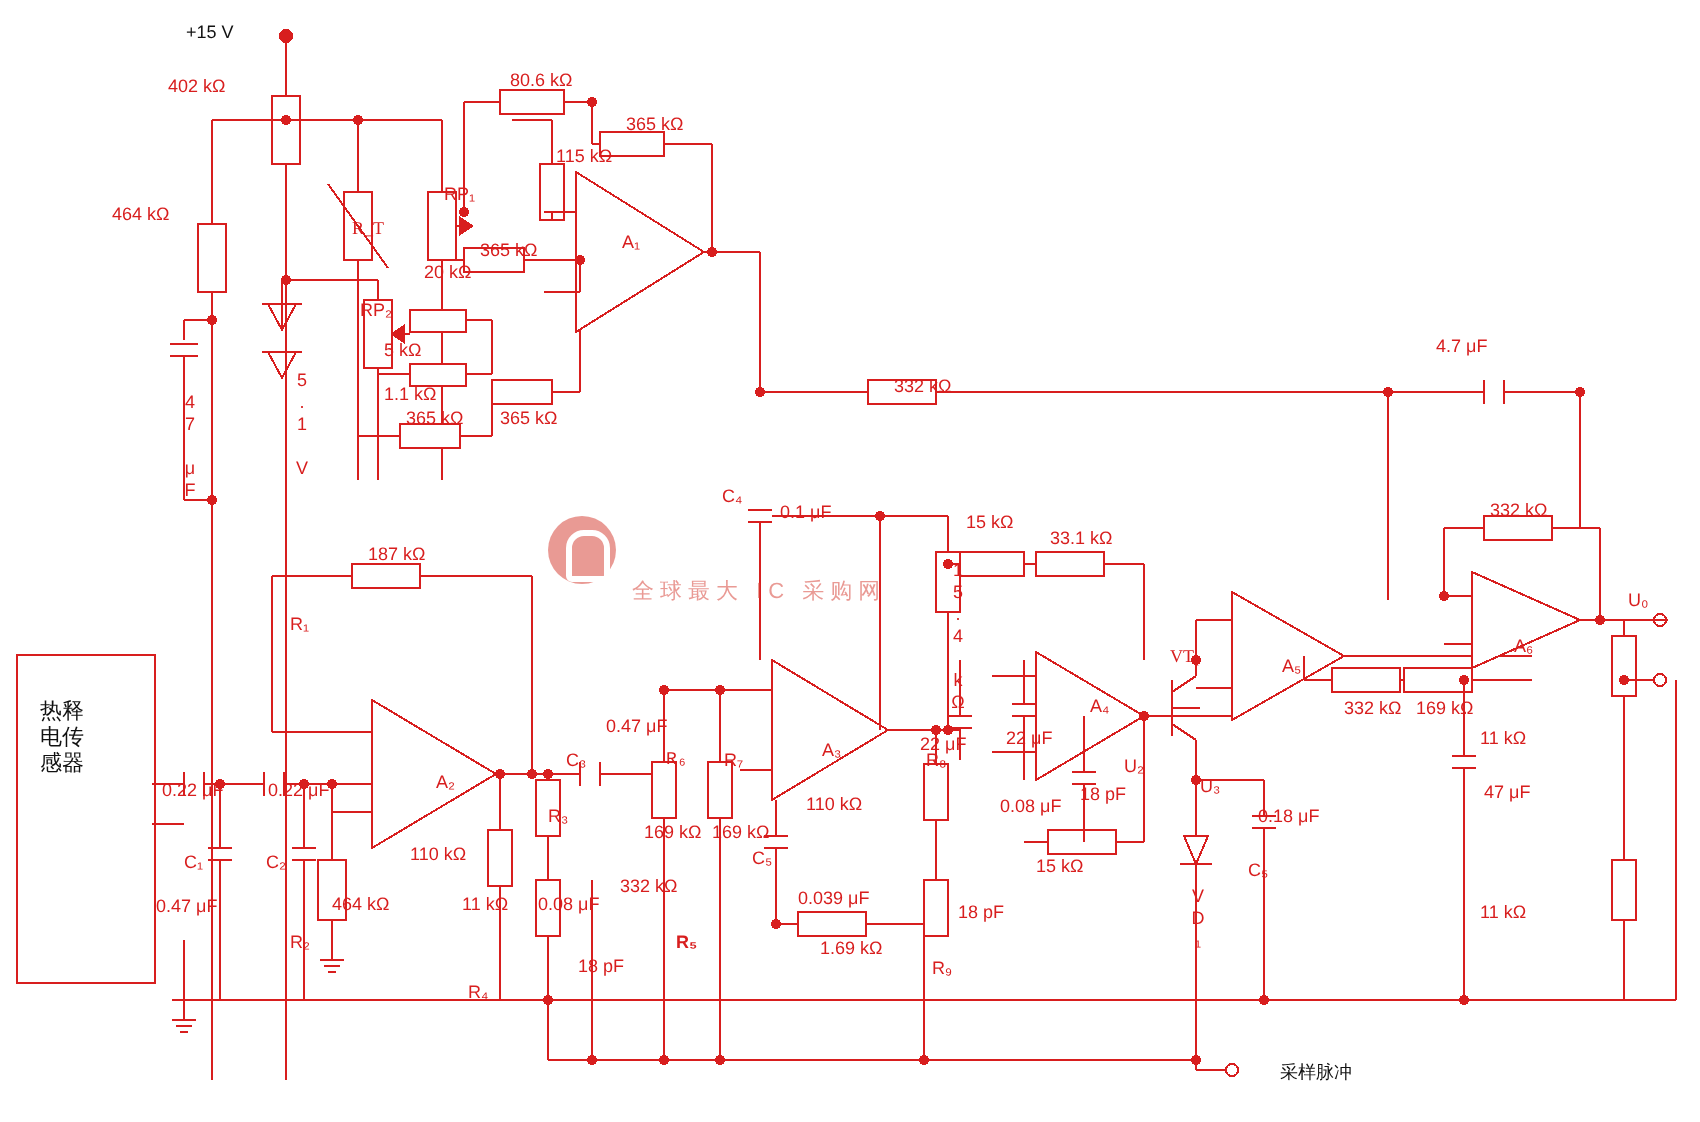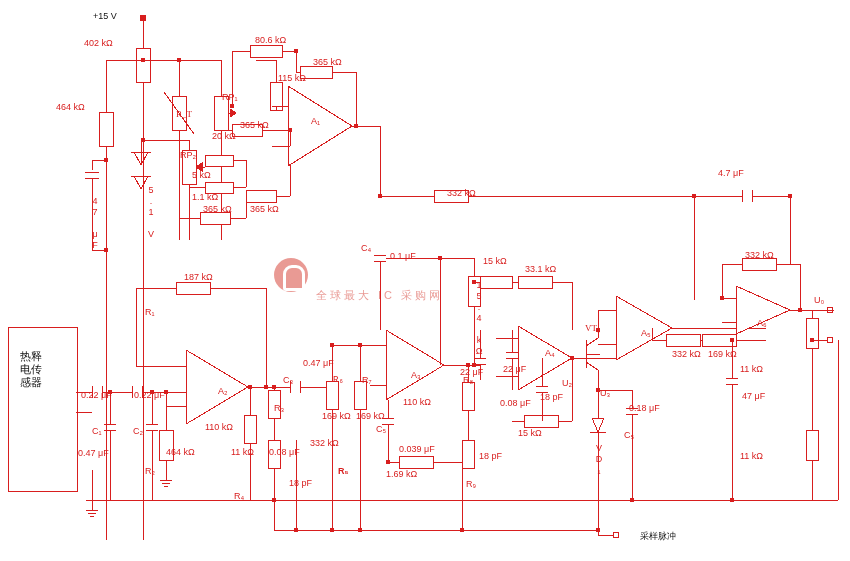--- a/index.html
+++ b/index.html
@@ -428,21 +428,21 @@
       <div class="lbl" style="left: 376px; top: 424px;">C₅</div>
       <div class="lbl" style="left: 399px; top: 444px;">0.039 μF</div>
       <div class="lbl" style="left: 361px; top: 243px;">C₄</div>
       <div class="lbl" style="left: 390px; top: 251px;">0.1 μF</div>
       <div class="lbl vert" style="left: 474px; top: 280px;">15.4 kΩ</div>
       <div class="lbl" style="left: 483px; top: 256px;">15 kΩ</div>
       <div class="lbl" style="left: 525px; top: 264px;">33.1 kΩ</div>
       <div class="lbl" style="left: 460px; top: 367px;">22 μF</div>
       <div class="lbl" style="left: 503px; top: 364px;">22 μF</div>
       <div class="lbl" style="left: 463px; top: 375px;">R₈</div>
-      <div class="lbl" style="left: 386px; top: 469px;">1.69 kΩ</div>
+      <div class="lbl" style="left: 410px; top: 469px;">1.69 kΩ</div>
       <div class="lbl" style="left: 466px; top: 479px;">R₉</div>
       <div class="lbl" style="left: 479px; top: 451px;">18 pF</div>
       <div class="lbl" style="left: 500px; top: 398px;">0.08 μF</div>
       <div class="lbl" style="left: 518px; top: 428px;">15 kΩ</div>
       <div class="lbl" style="left: 545px; top: 348px;">A₄</div>
       <div class="lbl" style="left: 540px; top: 392px;">18 pF</div>
       <div class="lbl" style="left: 562px; top: 378px;">U₂</div>
       <div class="lbl" style="left: 600px; top: 372px; margin-top: 16px;">U₃</div>
       <div class="lbl" style="left: 585px; top: 323px; font-family: Liberation Serif, serif;">VT₁</div>
       <div class="lbl vert" style="left: 594px; top: 443px;">VD₁</div>

